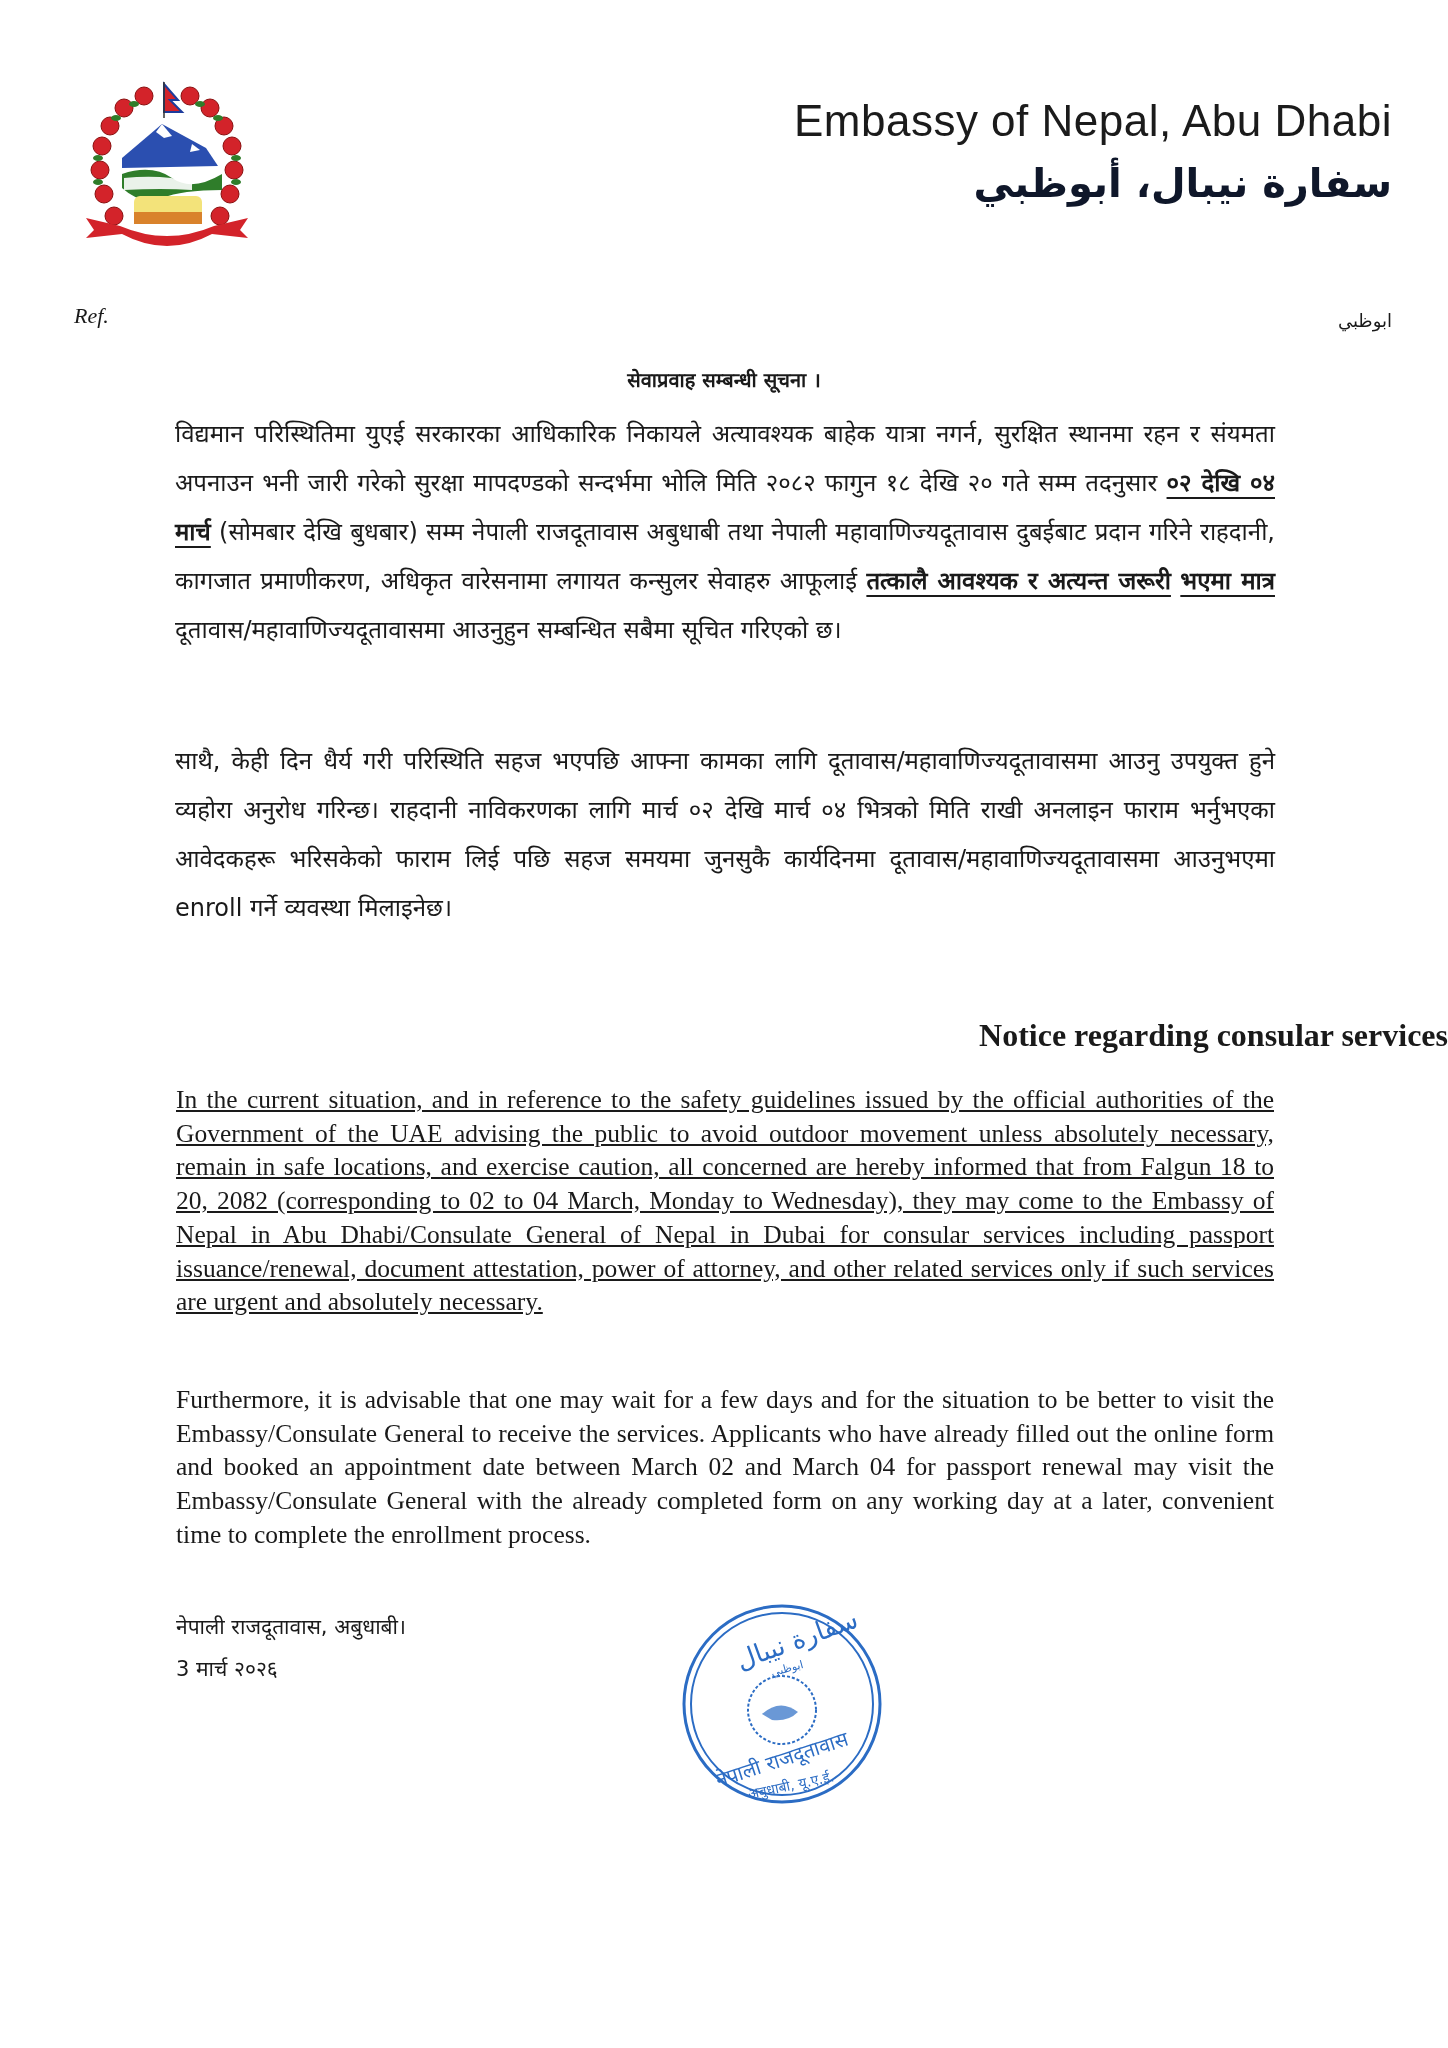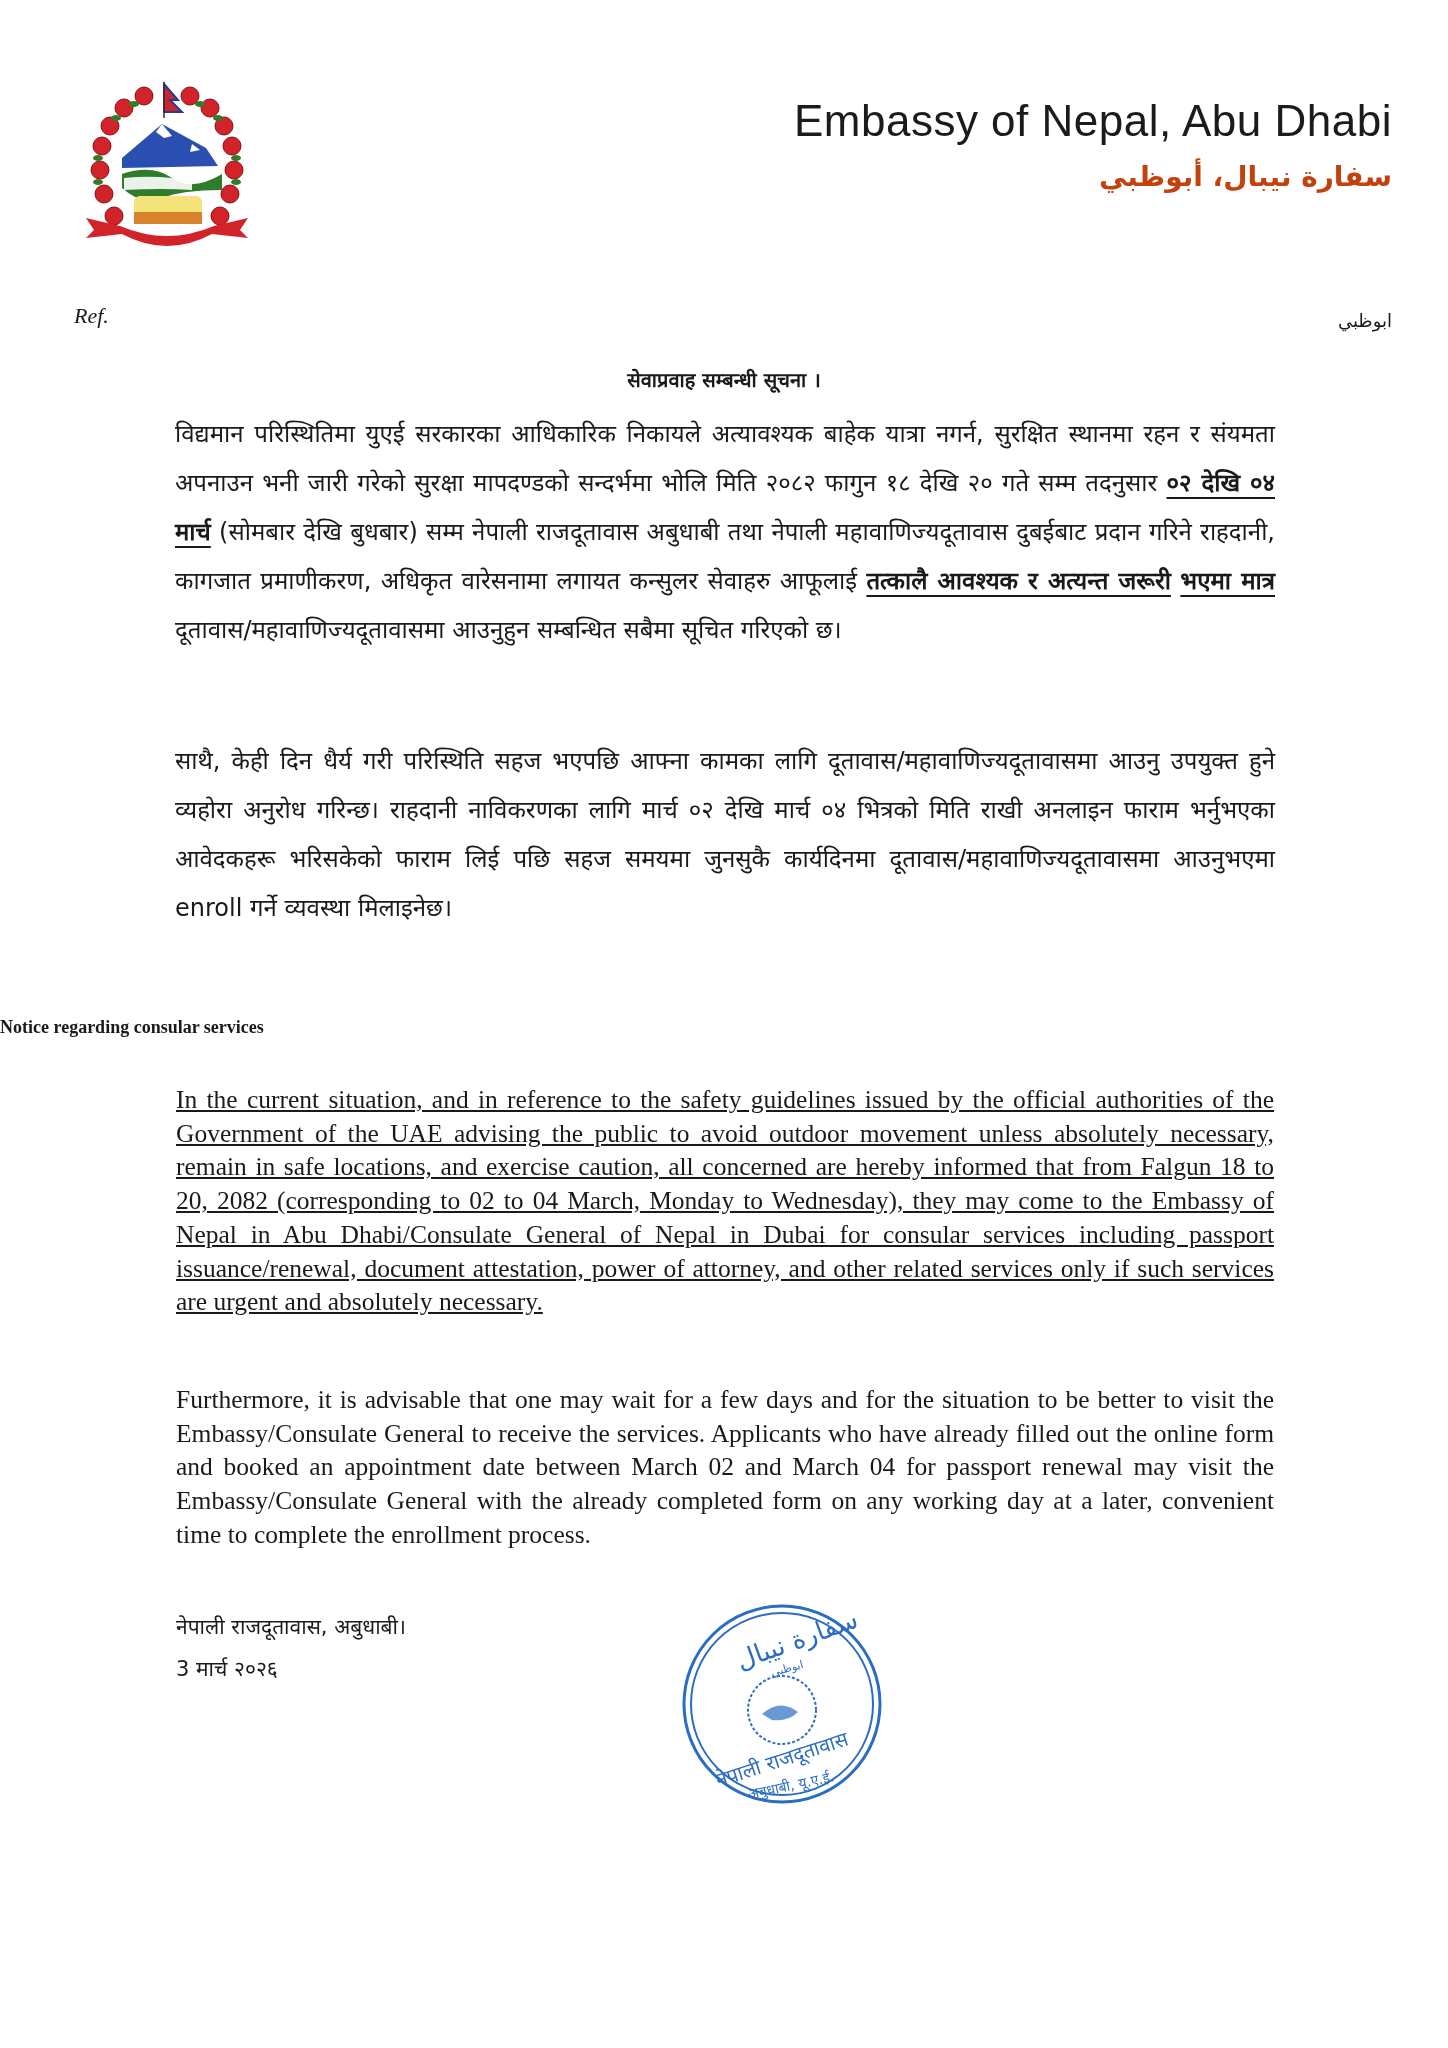--- a/index.html
+++ b/index.html
@@ -9,21 +9,21 @@
     }
     .emblem { position: absolute; left: 72px; top: 78px; width: 190px; height: 190px; }
     .header-en {
       position: absolute; right: 56px; top: 96px;
       font-family: "Liberation Sans", sans-serif; font-weight: normal;
       font-size: 44px; letter-spacing: 0.5px; color: #1b1b1b;
     }
     .header-ar {
       position: absolute; right: 56px; top: 160px;
       font-family: "DejaVu Sans", sans-serif; font-weight: bold;
-      font-size: 28px; direction: rtl; color: #c2410c; letter-spacing: 6px;
+      font-size: 40px; direction: rtl; color: #0f172a; letter-spacing: 6px;
     }
     .ref-left {
       position: absolute; left: 74px; top: 303px;
       font-family: "Liberation Serif", serif; font-style: italic; font-size: 22px; text-align: center;
     }
     .ref-right {
       position: absolute; right: 56px; top: 310px;
       font-family: "DejaVu Sans", sans-serif; font-size: 18px; direction: rtl;
     }
     .np-title {
@@ -32,22 +32,22 @@
     }
     .np-body {
       position: absolute; left: 175px; width: 1100px;
       font-family: "DejaVu Sans", sans-serif; font-size: 24px; line-height: 49px;
       text-align: justify; text-align-last: left;
     }
     .np-p1 { top: 410px; }
     .np-p2 { top: 737px; }
     .u-bold { font-weight: bold; text-decoration: underline; text-underline-offset: 6px; }
     .en-title {
-      position: absolute; left: 0; width: 100%; top: 1017px; text-align: left;
-      font-family: "Liberation Serif", serif; font-weight: bold; font-size: 18px;
+      position: absolute; left: 0; width: 100%; top: 1017px; text-align: right;
+      font-family: "Liberation Serif", serif; font-weight: bold; font-size: 32px;
     }
     .en-body {
       position: absolute; left: 176px; width: 1098px;
       font-family: "Liberation Serif", serif; font-size: 25.5px; line-height: 33.7px;
       text-align: justify; text-align-last: left;
     }
     .en-p1 { top: 1083px; text-decoration: underline; }
     .en-p2 { top: 1383px; }
     .sig {
       position: absolute; left: 176px; top: 1606px;

